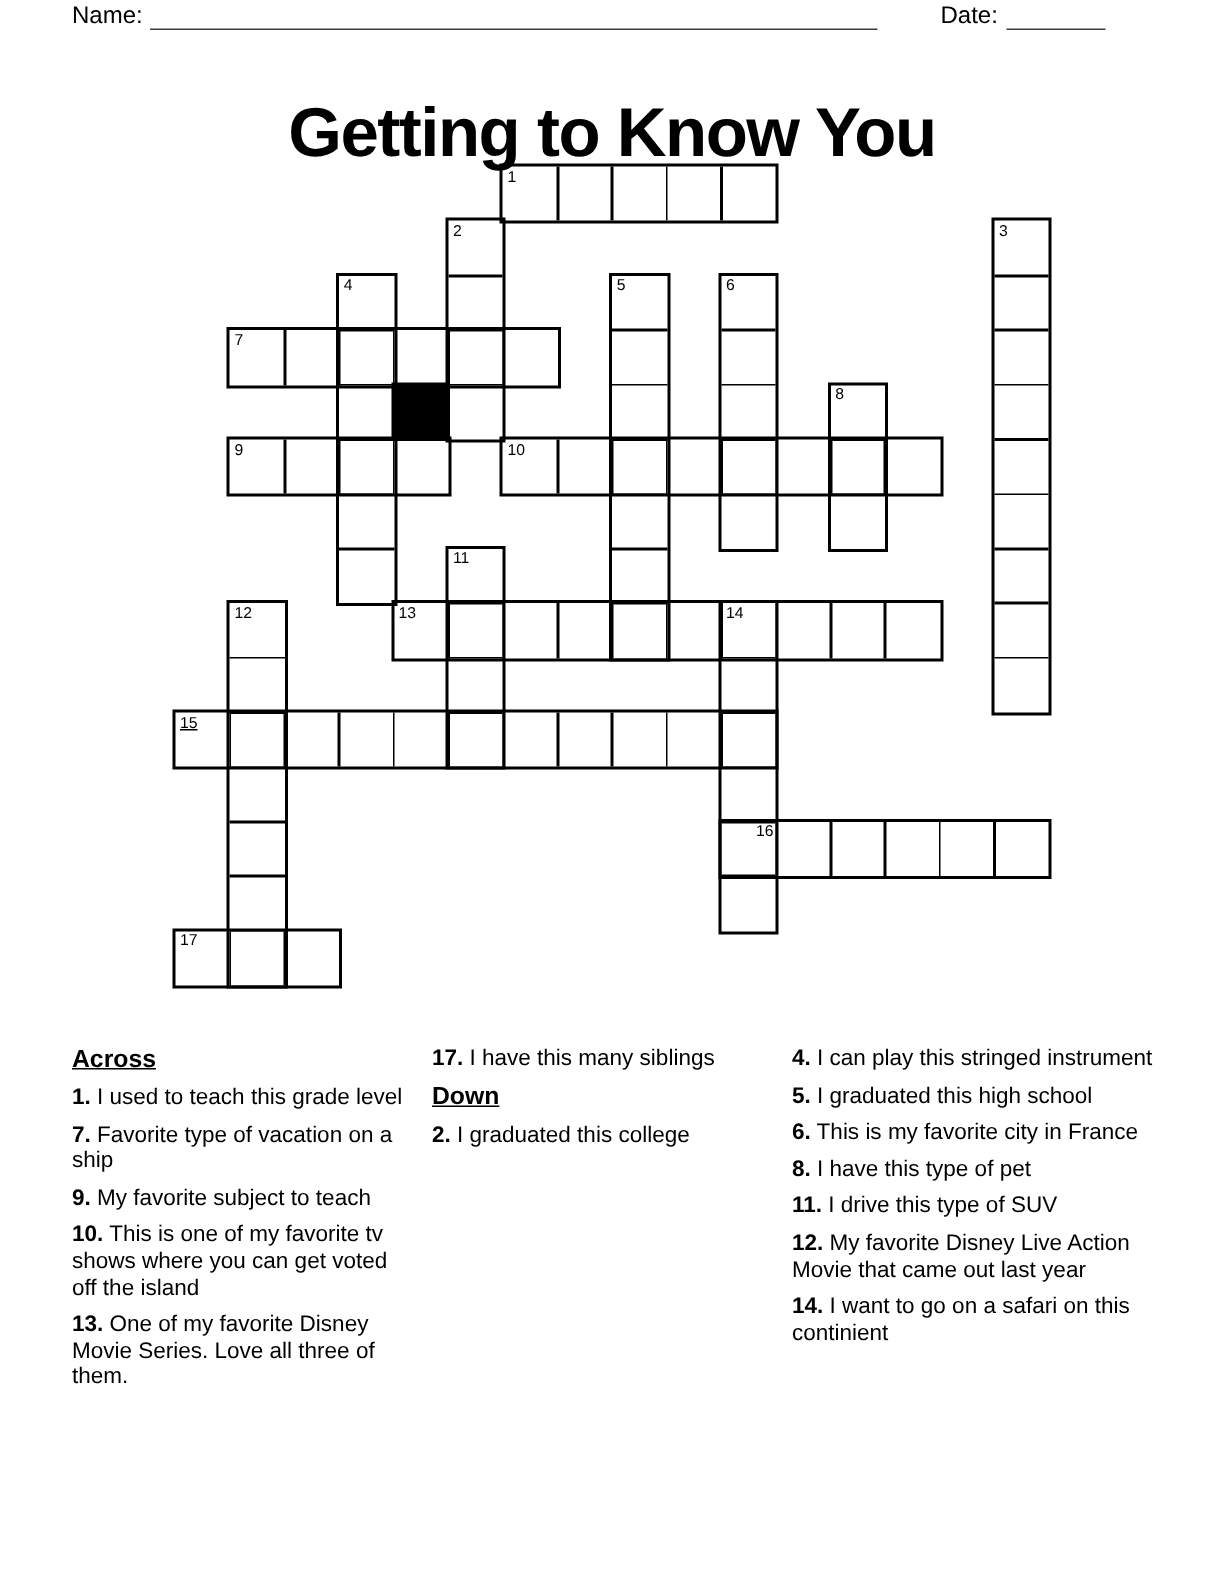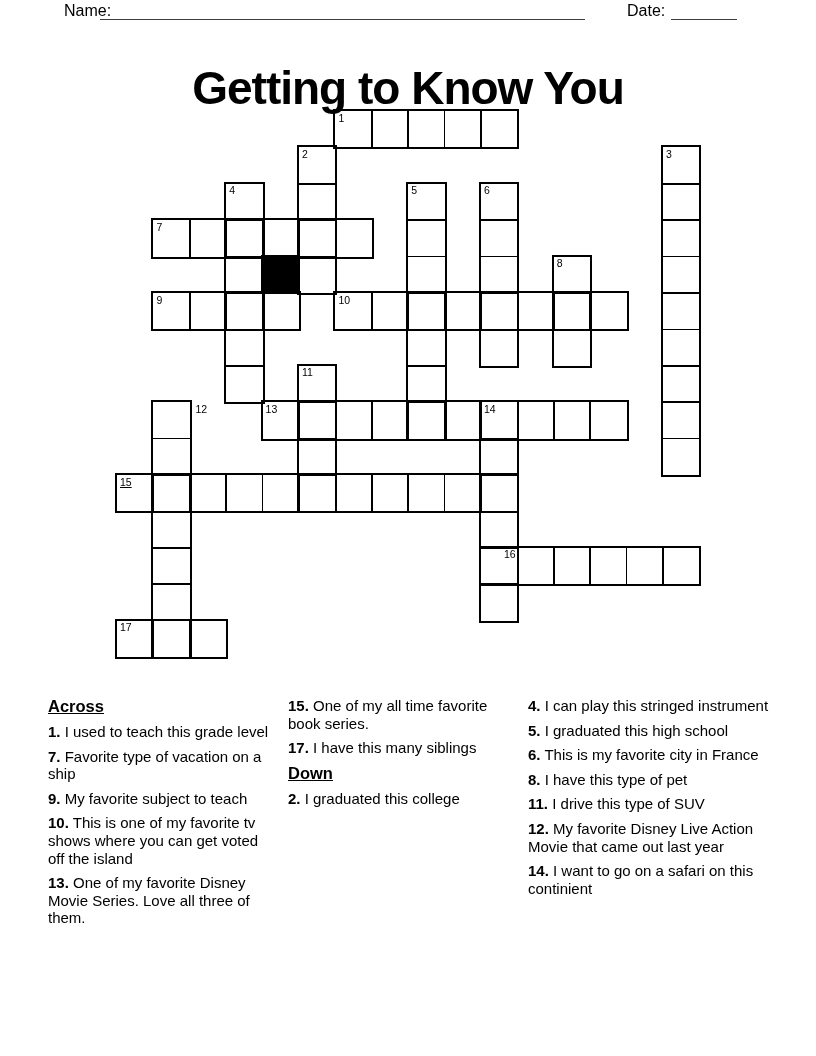--- a/index.html
+++ b/index.html
@@ -14,21 +14,21 @@
   .cellnum{position:absolute;font-size:10.5px;line-height:1;z-index:3;}
   .blackcell{position:absolute;background:#000;z-index:2;}
   .clue-col{position:absolute;top:697px;}
   .clues-heading{font-size:16.5px;font-weight:bold;text-decoration:underline;margin:0 0 7px 0;}
   .clue{font-size:15px;line-height:17.6px;margin:0 0 7px 0;}
   .clue b{font-weight:bold;}
 </style>
 </head>
 <body>
 
-<span class="hdr-label" style="left:64px">Name:</span>
+<span class="hdr-label" style="left:48px">Name:</span>
 <div class="blank-line" style="left:100px;top:2px;width:485px"></div>
 <span class="hdr-label" style="left:627px">Date:</span>
 <div class="blank-line" style="left:671px;top:2px;width:66px"></div>
 
 <h1 class="title">Getting to Know You</h1>
 
 <div id="grid">
     <div class="word" style="left: 216.4px; top: -2px; width: 186px; height: 40.4px;"></div>
     <div class="sep-v" style="left: 253.95px; top: 0px; height: 36.4px;"></div>
     <div class="sep-v" style="left: 290.35px; top: 0px; height: 36.4px;"></div>
@@ -101,21 +101,21 @@
     <div class="sep-h" style="left: 182px; top: 326.75px; width: 36.4px;"></div>
     <div class="sep-h" style="left: 182px; top: 363.15px; width: 36.4px;"></div>
     <div class="cellnum" style="left: 185px; top: 256.3px;">11</div>
     <div class="word" style="left: 34.4px; top: 289.2px; width: 40.4px; height: 258.8px;"></div>
     <div class="sep-h" style="left: 36.4px; top: 326.75px; width: 36.4px;"></div>
     <div class="sep-h" style="left: 36.4px; top: 363.15px; width: 36.4px;"></div>
     <div class="sep-h" style="left: 36.4px; top: 399.55px; width: 36.4px;"></div>
     <div class="sep-h" style="left: 36.4px; top: 435.95px; width: 36.4px;"></div>
     <div class="sep-h" style="left: 36.4px; top: 472.35px; width: 36.4px;"></div>
     <div class="sep-h" style="left: 36.4px; top: 508.75px; width: 36.4px;"></div>
-    <div class="cellnum" style="left: 39.4px; top: 292.7px; margin-left: 39px;">12</div>
+    <div class="cellnum" style="left: 39.4px; top: 292.7px;">12</div>
     <div class="word" style="left: 143.6px; top: 289.2px; width: 368px; height: 40.4px;"></div>
     <div class="sep-v" style="left: 181.15px; top: 291.2px; height: 36.4px;"></div>
     <div class="sep-v" style="left: 217.55px; top: 291.2px; height: 36.4px;"></div>
     <div class="sep-v" style="left: 253.95px; top: 291.2px; height: 36.4px;"></div>
     <div class="sep-v" style="left: 290.35px; top: 291.2px; height: 36.4px;"></div>
     <div class="sep-v" style="left: 326.75px; top: 291.2px; height: 36.4px;"></div>
     <div class="sep-v" style="left: 363.15px; top: 291.2px; height: 36.4px;"></div>
     <div class="sep-v" style="left: 399.55px; top: 291.2px; height: 36.4px;"></div>
     <div class="sep-v" style="left: 435.95px; top: 291.2px; height: 36.4px;"></div>
     <div class="sep-v" style="left: 472.35px; top: 291.2px; height: 36.4px;"></div>
@@ -155,21 +155,20 @@
 
 <div class="clue-col" style="left:48px;width:230px">
     <p class="clues-heading">Across</p>
     <p class="clue"><b>1.</b> I used to teach this grade level</p>
     <p class="clue"><b>7.</b> Favorite type of vacation on a ship</p>
     <p class="clue"><b>9.</b> My favorite subject to teach</p>
     <p class="clue"><b>10.</b> This is one of my favorite tv shows where you can get voted off the island</p>
     <p class="clue"><b>13.</b> One of my favorite Disney Movie Series. Love all three of them.</p>
   </div>
 <div class="clue-col" style="left:288px;width:230px">
-    <p class="clue"><b>15.</b> One of my all time favorite book series.</p>
     <p class="clue"><b>17.</b> I have this many siblings</p>
     <p class="clues-heading">Down</p>
     <p class="clue"><b>2.</b> I graduated this college</p>
   </div>
 <div class="clue-col" style="left:528px;width:242px">
     <p class="clue"><b>4.</b> I can play this stringed instrument</p>
     <p class="clue"><b>5.</b> I graduated this high school</p>
     <p class="clue"><b>6.</b> This is my favorite city in France</p>
     <p class="clue"><b>8.</b> I have this type of pet</p>
     <p class="clue"><b>11.</b> I drive this type of SUV</p>

